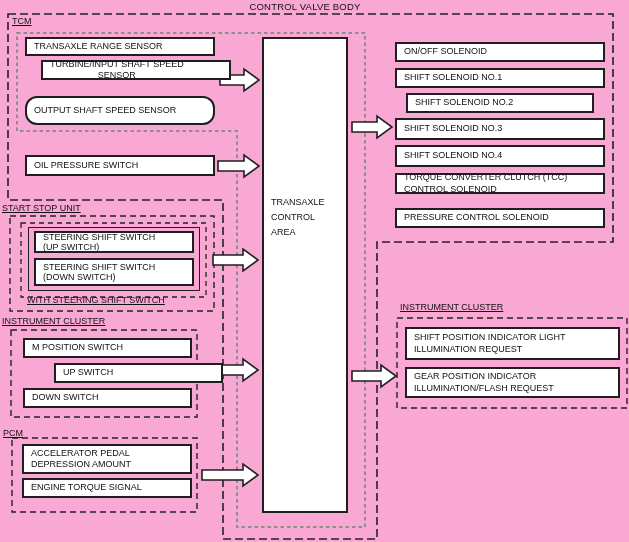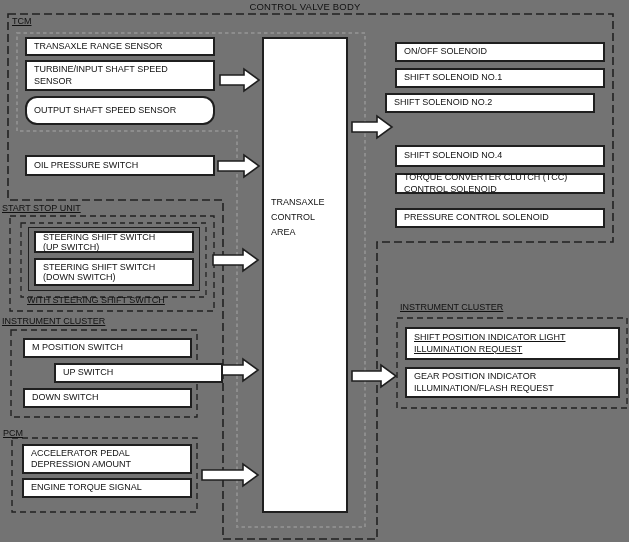--- a/index.html
+++ b/index.html
@@ -1,17 +1,17 @@
 <!DOCTYPE html>
 <html><head>
 <meta charset="utf-8">
 <style>
   html,body{margin:0;padding:0;background:#fff;}
   #stage{
-    position:relative;width:629px;height:542px;background:#737373;overflow:hidden;
+    position:relative;width:629px;height:542px;background:#f9a8d4;overflow:hidden;
     font-family:"Liberation Sans","DejaVu Sans",sans-serif;color:#111;
   }
   #wires{position:absolute;left:0;top:0;width:629px;height:542px;}
   .box{
     position:absolute;box-sizing:border-box;border:2px solid #1f1f1f;background:#fff;
     display:flex;align-items:center;padding:1px 3px 1px 7px;
     font-size:9px;line-height:11.5px;white-space:pre-line;letter-spacing:0;
   }
   .lbl{
     position:absolute;font-size:9px;line-height:10px;white-space:pre;letter-spacing:0;text-decoration:underline;
@@ -63,21 +63,21 @@
   <div class="title">CONTROL VALVE BODY</div>
 
   <div class="lbl" style="left:12px;top:16px;">TCM</div>
   <div class="lbl" style="left:2px;top:203px;">START STOP UNIT</div>
   <div class="lbl" style="left:27px;top:295px;">WITH STEERING SHIFT SWITCH</div>
   <div class="lbl" style="left:2px;top:316px;">INSTRUMENT CLUSTER</div>
   <div class="lbl" style="left:3px;top:428px;">PCM</div>
   <div class="lbl" style="left:400px;top:302px;">INSTRUMENT CLUSTER</div>
 
   <div class="box" style="left:25px;top:37px;width:190px;height:19px;">TRANSAXLE RANGE SENSOR</div>
-  <div class="box" style="left:25px;top:60px;width:190px;height:31px;">TURBINE/INPUT SHAFT SPEED
+  <div class="box" style="left:41px;top:60px;width:190px;height:20px;text-align:center;">TURBINE/INPUT SHAFT SPEED
 SENSOR</div>
   <div class="box" style="left:25px;top:96px;width:190px;height:29px;border-radius:12px;">OUTPUT SHAFT SPEED SENSOR</div>
 
   <div class="box" style="left:25px;top:155px;width:190px;height:21px;">OIL PRESSURE SWITCH</div>
 
   <div class="solid-group" style="left:28px;top:227px;width:172px;height:64px;"></div>
   <div class="box" style="left:34px;top:231px;width:160px;height:22px;line-height:10.5px;">STEERING SHIFT SWITCH
 (UP SWITCH)</div>
   <div class="box" style="left:34px;top:258px;width:160px;height:28px;line-height:10.5px;">STEERING SHIFT SWITCH
 (DOWN SWITCH)</div>
@@ -89,24 +89,25 @@
   <div class="box" style="left:22px;top:444px;width:170px;height:30px;">ACCELERATOR PEDAL
 DEPRESSION AMOUNT</div>
   <div class="box" style="left:22px;top:478px;width:170px;height:20px;">ENGINE TORQUE SIGNAL</div>
 
   <div class="core" style="left:262px;top:37px;width:86px;height:476px;">TRANSAXLE
 CONTROL
 AREA</div>
 
   <div class="box" style="left:395px;top:42px;width:210px;height:20px;">ON/OFF SOLENOID</div>
   <div class="box" style="left:395px;top:68px;width:210px;height:20px;text-align:center;">SHIFT SOLENOID NO.1</div>
-  <div class="box" style="left:385px;top:93px;width:210px;height:20px;text-align:center;">SHIFT SOLENOID NO.2</div>
+  <div class="box" style="left:406px;top:93px;width:188px;height:20px;text-align:center;">SHIFT SOLENOID NO.2</div>
+  <div class="box" style="left:395px;top:118px;width:210px;height:22px;">SHIFT SOLENOID NO.3</div>
   <div class="box" style="left:395px;top:145px;width:210px;height:22px;">SHIFT SOLENOID NO.4</div>
   <div class="box" style="left:395px;top:173px;width:210px;height:21px;">TORQUE CONVERTER CLUTCH (TCC)
 CONTROL SOLENOID</div>
   <div class="box" style="left:395px;top:208px;width:210px;height:20px;">PRESSURE CONTROL SOLENOID</div>
 
-  <div class="box" style="left:405px;top:327px;width:215px;height:33px;text-decoration:underline;">SHIFT POSITION INDICATOR LIGHT
+  <div class="box" style="left:405px;top:327px;width:215px;height:33px;">SHIFT POSITION INDICATOR LIGHT
 ILLUMINATION REQUEST</div>
   <div class="box" style="left:405px;top:367px;width:215px;height:31px;">GEAR POSITION INDICATOR
 ILLUMINATION/FLASH REQUEST</div>
 
 </div>
 
 </body></html>

